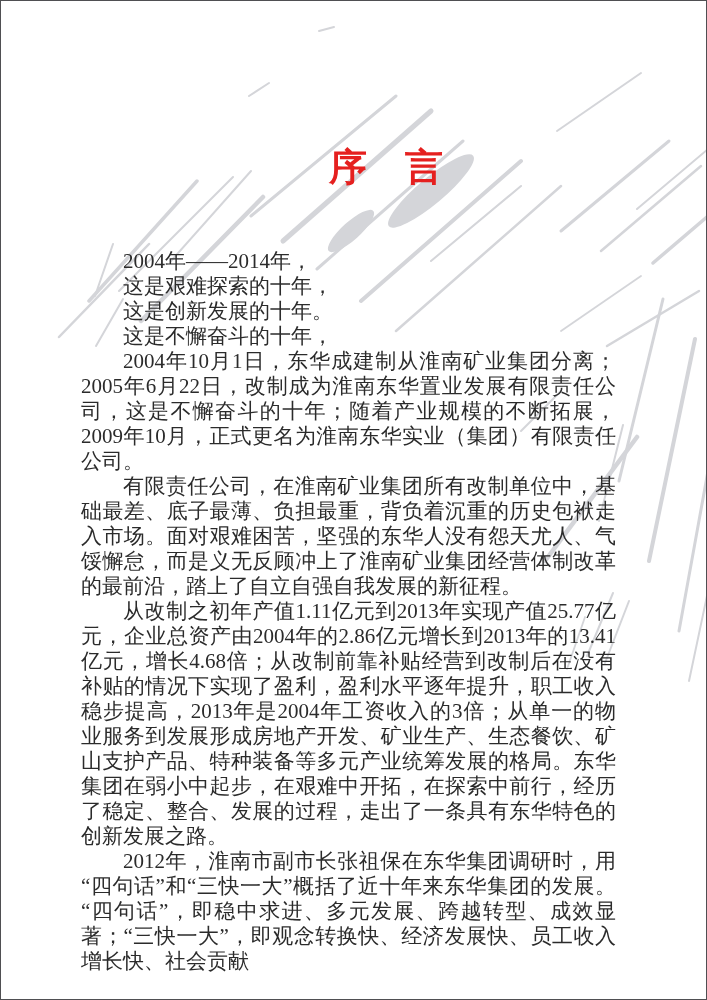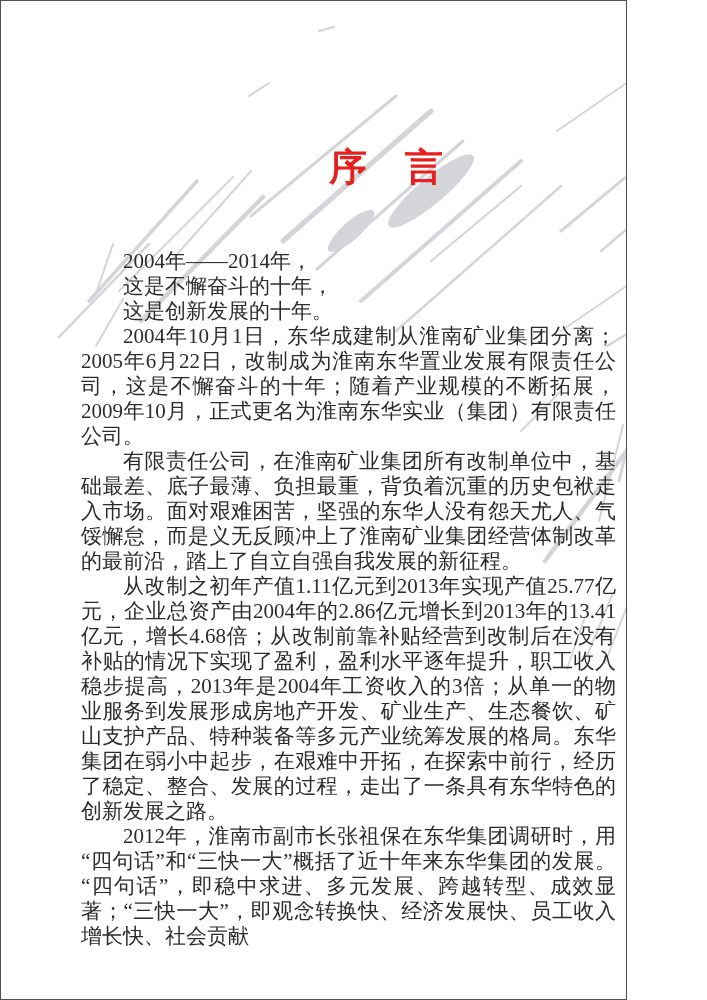--- a/index.html
+++ b/index.html
@@ -1,18 +1,18 @@
 <!DOCTYPE html>
 <html lang="zh"><head>
 <meta charset="utf-8">
 <style>
   html, body { margin: 0; padding: 0; background: #ffffff; }
   .page {
     position: relative;
-    width: 627px;
+    width: 707px;
     height: 1000px;
     box-sizing: border-box;
     border: 1px solid #4f4f52;
     background: #ffffff;
     overflow: hidden;
     font-family: "Liberation Serif", "DejaVu Serif", serif;
   }
   .decor {
     position: absolute;
     left: 0; top: 0;
@@ -94,21 +94,22 @@
       <line x1="566" y1="668" x2="584" y2="616" stroke-width="1.8"></line>
       <line x1="604" y1="662" x2="628" y2="600" stroke-width="2"></line>
       <line x1="688" y1="680" x2="707" y2="590" stroke-width="2"></line>
     </g>
   </svg>
 
   <h1 class="page-title">序　言</h1>
 
   <div class="text-block">
     <div class="intro-line">2004年——2014年，</div>
+    <div class="intro-line">这是艰难探索的十年，</div>
+    <div class="intro-line">这是创新发展的十年。</div>
     <div class="intro-line">这是不懈奋斗的十年，</div>
-    <div class="intro-line">这是创新发展的十年。</div>
     <p>2004年10月1日，东华成建制从淮南矿业集团分离；2005年6月22日，改制成为淮南东华置业发展有限责任公司，这是不懈奋斗的十年；随着产业规模的不断拓展，2009年10月，正式更名为淮南东华实业（集团）有限责任公司。</p>
     <p>有限责任公司，在淮南矿业集团所有改制单位中，基础最差、底子最薄、负担最重，背负着沉重的历史包袱走入市场。面对艰难困苦，坚强的东华人没有怨天尤人、气馁懈怠，而是义无反顾冲上了淮南矿业集团经营体制改革的最前沿，踏上了自立自强自我发展的新征程。</p>
     <p>从改制之初年产值1.11亿元到2013年实现产值25.77亿元，企业总资产由2004年的2.86亿元增长到2013年的13.41亿元，增长4.68倍；从改制前靠补贴经营到改制后在没有补贴的情况下实现了盈利，盈利水平逐年提升，职工收入稳步提高，2013年是2004年工资收入的3倍；从单一的物业服务到发展形成房地产开发、矿业生产、生态餐饮、矿山支护产品、特种装备等多元产业统筹发展的格局。东华集团在弱小中起步，在艰难中开拓，在探索中前行，经历了稳定、整合、发展的过程，走出了一条具有东华特色的创新发展之路。</p>
     <p>2012年，淮南市副市长张祖保在东华集团调研时，用“四句话”和“三快一大”概括了近十年来东华集团的发展。“四句话”，即稳中求进、多元发展、跨越转型、成效显著；“三快一大”，即观念转换快、经济发展快、员工收入增长快、社会贡献</p>
   </div>
 
 </div>
 
 </body></html>

